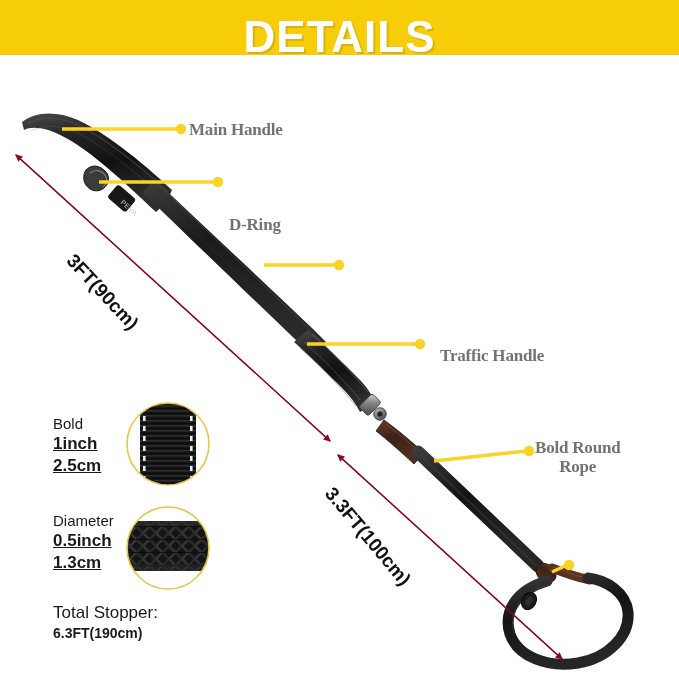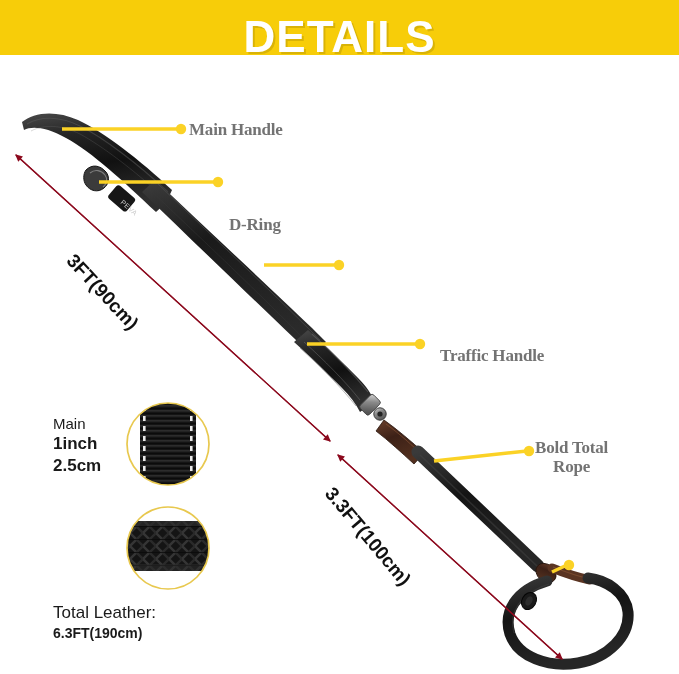--- a/index.html
+++ b/index.html
@@ -73,21 +73,21 @@
   
   .spec-block {
     position: absolute;
     font-family: "Liberation Sans", sans-serif;
     color: #1a1a1a;
     line-height: 1.28;
   }
   #spec-width   { left: 53px; top: 414px; font-size: 15px; }
   #spec-diam    { left: 53px; top: 511px; font-size: 15px; }
   .spec-caption { font-size: 15px; font-weight: normal; }
-  .spec-val     { font-size: 17px; font-weight: bold; }
+  .spec-val     { font-size: 17px; font-weight: bold; text-decoration: underline; }
 
   #total-length {
     position: absolute;
     left: 53px;
     top: 602px;
     font-family: "Liberation Sans", sans-serif;
     color: #1a1a1a;
     line-height: 1.3;
   }
   #total-length .tl-caption { font-size: 17px; font-weight: normal; }
@@ -310,33 +310,38 @@
     </g>
   </svg>
 
   <div class="callout" id="label-main-handle">Main Handle</div>
 
   <div class="callout" id="label-d-ring">D-Ring</div>
 
 
   <div class="callout" id="label-traffic">Traffic Handle</div>
 
-  <div class="callout" id="label-bold-rope">Bold Total
+  <div class="callout" id="label-bold-rope">Bold Round
 Rope</div>
 
 
   <div class="dim-text" id="dim-90">3FT(90cm)</div>
 
   <div class="dim-text" id="dim-100">3.3FT(100cm)</div>
 
   <div class="spec-block" id="spec-width">
-    <div class="spec-caption">Main</div>
+    <div class="spec-caption">Bold</div>
     <div class="spec-val">1inch</div>
     <div class="spec-val">2.5cm</div>
   </div>
 
+  <div class="spec-block" id="spec-diam">
+    <div class="spec-caption">Diameter</div>
+    <div class="spec-val">0.5inch</div>
+    <div class="spec-val">1.3cm</div>
+  </div>
 
   <div id="total-length">
-    <div class="tl-caption">Total Leather:</div>
+    <div class="tl-caption">Total Stopper:</div>
     <div class="tl-value">6.3FT(190cm)</div>
   </div>
 
 </div>
 
 </body></html>

